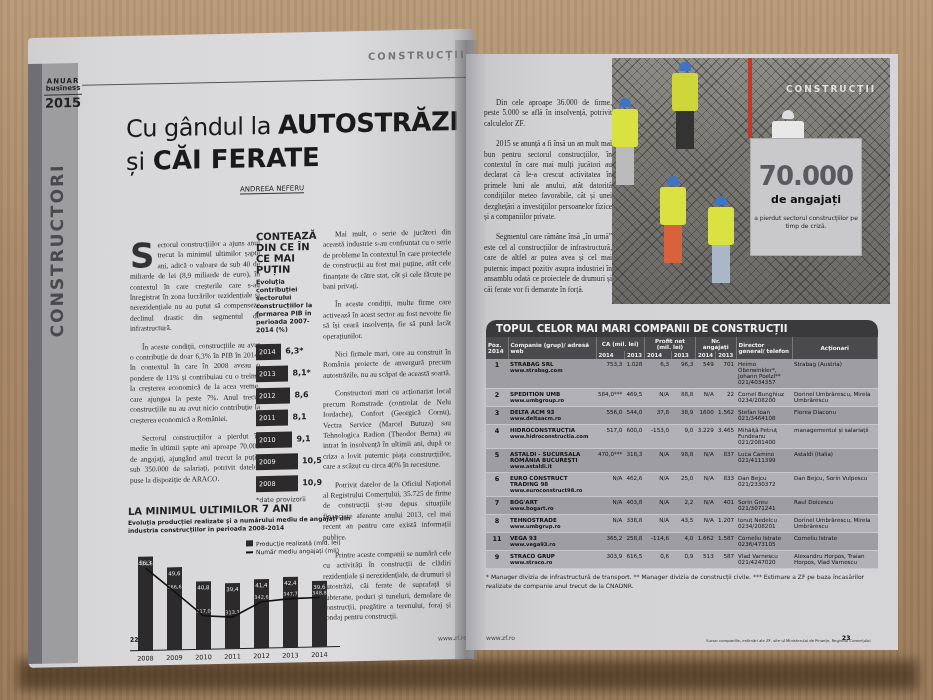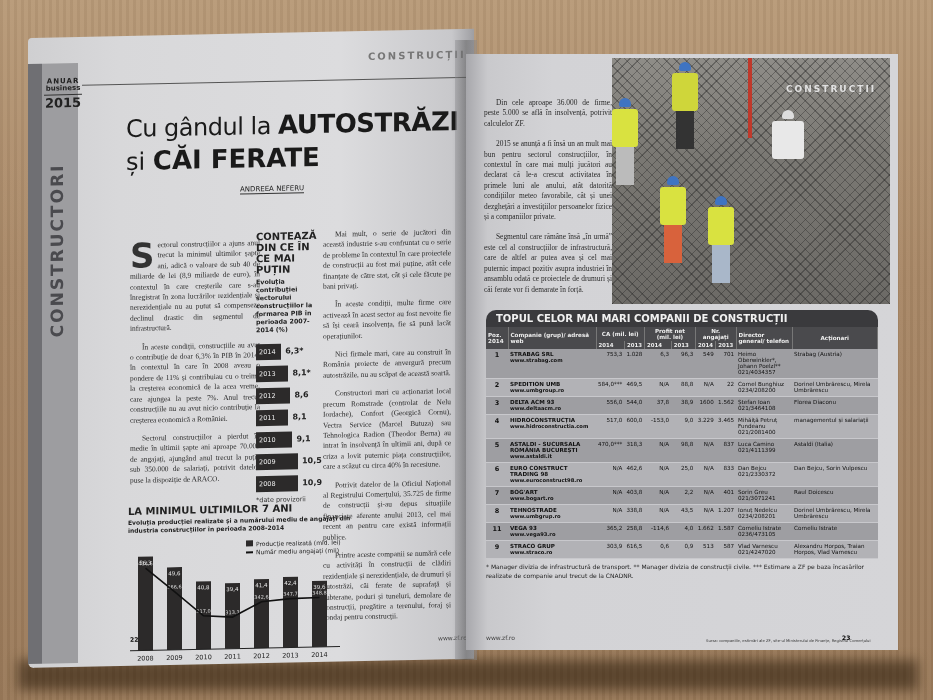--- a/index.html
+++ b/index.html
@@ -74,21 +74,21 @@
   .worker { position:absolute; }
   .worker .head { width:12px; height:9px; background:#3f74c2; border-radius:6px 6px 2px 2px; margin:0 auto; }
   .worker .body { width:26px; height:38px; background:#d9e240; border-radius:3px; margin-top:2px; }
   .worker .legs { width:18px; height:38px; margin:0 auto; }
   .stat-box { position:absolute; left:138px; top:80px; width:112px; height:118px; background:#c9c9cc; border:1px solid #aaa; text-align:center; font-family:"DejaVu Sans",sans-serif; }
   .stat-box .big { font-size:26px; font-weight:bold; color:#5a5a5e; margin-top:22px; letter-spacing:-1px; }
   .stat-box .mid { font-size:11px; font-weight:bold; color:#111; margin-top:2px; }
   .stat-box .small { font-size:6px; color:#222; margin-top:8px; line-height:8px; }
   .photo-tag { position:absolute; left:174px; top:26px; font-family:"DejaVu Sans",sans-serif; font-size:9px; font-weight:bold; letter-spacing:2px; color:#e0e0e0; }
 
-  .table-wrap { position:absolute; left:20px; top:256px; width:392px; }
+  .table-wrap { position:absolute; left:20px; top:266px; width:392px; }
   .table-title { background:#3a3a3d; color:#f0f0f0; font-family:"DejaVu Sans",sans-serif; font-weight:bold; font-size:10px; padding:3px 10px; border-radius:10px 10px 0 0; }
   table { width:100%; border-collapse:collapse; font-family:"DejaVu Sans",sans-serif; font-size:5.6px; color:#111; }
   thead th { background:#4a4a4d; color:#eee; font-weight:bold; padding:1px 2px; text-align:left; border-right:1px solid #777; }
   thead tr.sub th { font-size:5.4px; }
   tbody td { padding:2px 2px 3px; vertical-align:top; border-bottom:1px solid #c8c8cc; }
   tbody tr:nth-child(odd) td { background:#9e9ea2; }
   tbody tr:nth-child(even) td { background:#b2b2b6; }
   tbody td.num { text-align:right; }
   tbody td.pos { font-weight:bold; font-size:6.5px; text-align:center; }
   .cname { font-weight:bold; }
@@ -248,20 +248,25 @@
         <div class="head"></div>
         <div class="body"></div>
         <div class="legs" style="background:#a9b7c9"></div>
       </div>
     <div class="worker" style="left:160px;top:52px;">
         <div class="head" style="background:#ddd"></div>
         <div class="body" style="background:#e8e8e8;width:32px"></div>
       </div>
     <div style="position:absolute;left:136px;top:0;width:4px;height:80px;background:#c0392b;"></div>
     <div class="photo-tag">CONSTRUCȚII</div>
+    <div class="stat-box">
+      <div class="big">70.000</div>
+      <div class="mid">de angajați</div>
+      <div class="small">a pierdut sectorul construcțiilor pe timp de criză.</div>
+    </div>
   </div>
 
   <div class="table-wrap">
     <div class="table-title">TOPUL CELOR MAI MARI COMPANII DE CONSTRUCȚII</div>
     <table>
       <thead>
         <tr>
           <th rowspan="2" style="width:22px">Poz. 2014</th>
           <th rowspan="2" style="width:88px">Companie (grup)/ adresă web</th>
           <th colspan="2" style="text-align:center">CA (mil. lei)</th>

